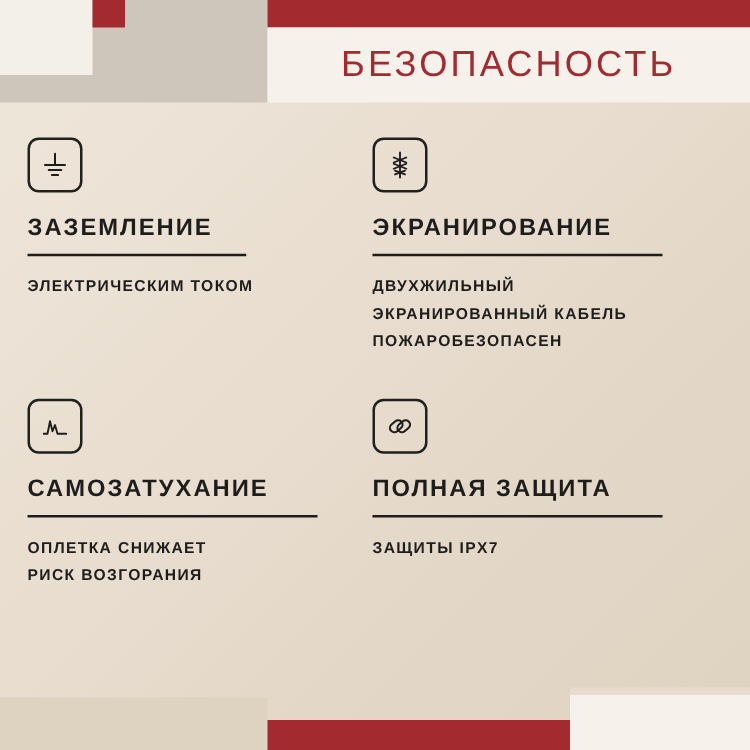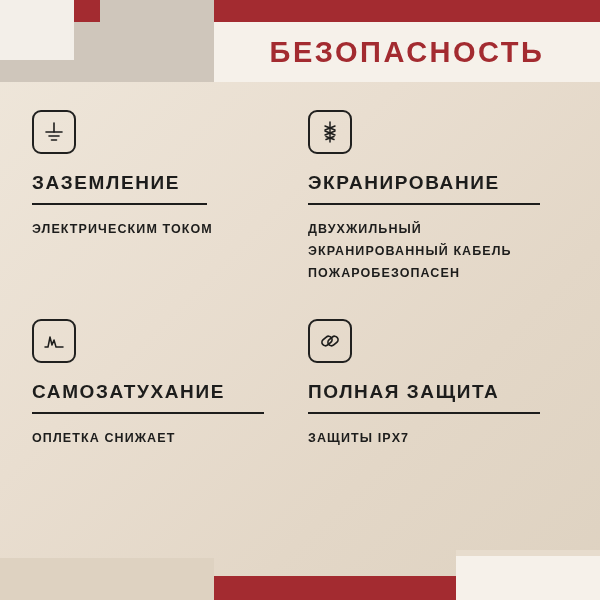--- a/index.html
+++ b/index.html
@@ -93,38 +93,38 @@
   .title {
     position: absolute;
     left: 214px;
     top: 22px;
     width: 386px;
     height: 60px;
     display: flex;
     align-items: center;
     justify-content: center;
     font-size: 29px;
-    font-weight: bold;
+    font-weight: normal;
     letter-spacing: 2.5px;
     color: #a32b30;
     text-transform: uppercase;
     white-space: nowrap;
   }
 
   
   .grid {
     position: absolute;
     left: 0;
     top: 110px;
     width: 600px;
     display: grid;
     grid-template-columns: 270px 270px;
     column-gap: 6px;
     row-gap: 34px;
-    padding: 0 28px;
+    padding: 0 18px;
     box-sizing: border-box;
   }
   .cell {
     position: relative;
   }
   .icon-box {
     width: 44px;
     height: 44px;
     border: 2px solid #20201f;
     border-radius: 9px;
@@ -223,20 +223,21 @@
     <div class="cell">
       <div class="icon-box">
         <svg width="26" height="26" viewBox="0 0 26 26" fill="none" stroke="#1d1d1c" stroke-width="1.5" stroke-linecap="round" stroke-linejoin="round">
           <polyline points="4,19 7,19 9,9 11,17 13,12 15,19 22,19"></polyline>
         </svg>
       </div>
       <div class="cell-title">САМОЗАТУХАНИЕ</div>
       <div class="rule rule-long"></div>
       <div class="cell-body">
         <div>ОПЛЕТКА СНИЖАЕТ</div>
+        <div>РИСК ВОЗГОРАНИЯ</div>
       </div>
     </div>
 
     <div class="cell">
       <div class="icon-box">
         <svg width="26" height="26" viewBox="0 0 26 26" fill="none" stroke="#1d1d1c" stroke-width="1.7" stroke-linecap="round">
           <rect x="4.5" y="9.5" width="11" height="7" rx="3.5" transform="rotate(-40 10 13)"></rect>
           <rect x="10.5" y="9.5" width="11" height="7" rx="3.5" transform="rotate(-40 16 13)"></rect>
         </svg>
       </div>

